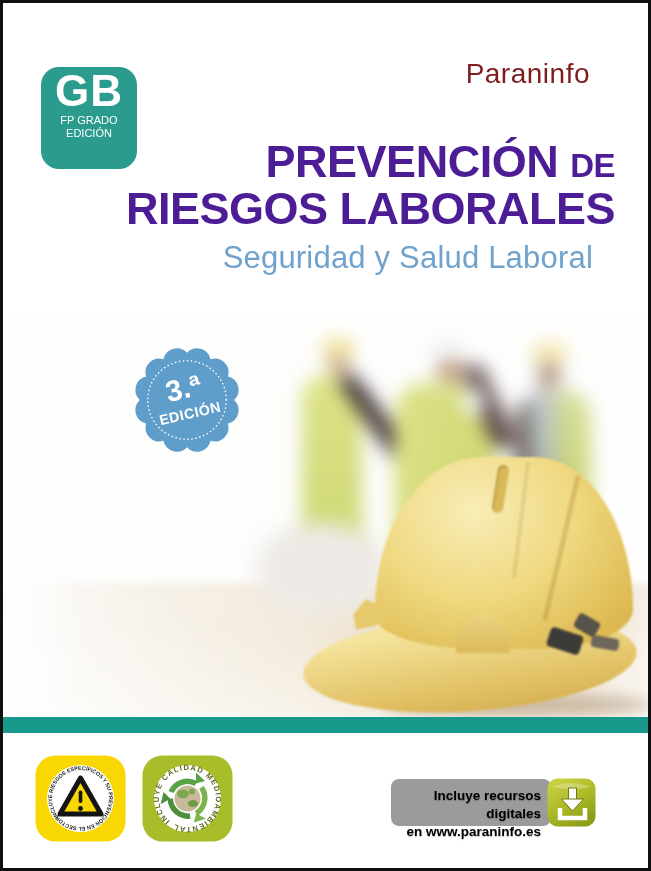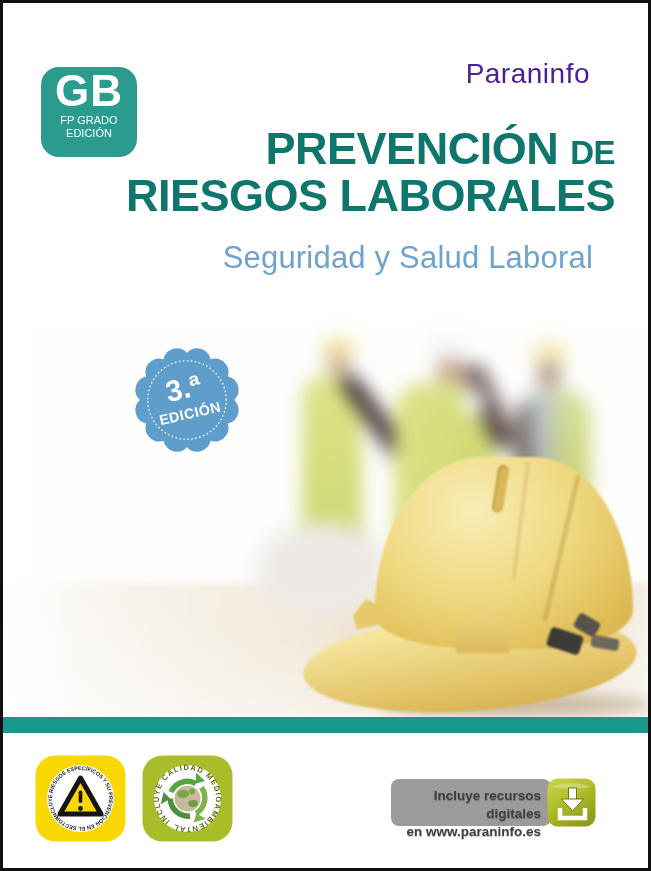--- a/index.html
+++ b/index.html
@@ -5,32 +5,32 @@
   html,body{margin:0;padding:0;background:#e8e8e8;}
   *{box-sizing:border-box;}
   body{font-family:"Liberation Sans","DejaVu Sans",sans-serif;}
   .cover{
     position:relative;width:651px;height:871px;background:#fff;
     border:3px solid #101010;overflow:hidden;margin:0 auto;
   }
   
   .paraninfo{
     position:absolute;top:55px;right:58px;font-size:28px;font-weight:500;
-    color:#4c1d95;letter-spacing:0.5px;
+    color:#7f1d1d;letter-spacing:0.5px;
   }
   .gb-badge{
-    position:absolute;left:38px;top:64px;width:96px;height:90px;
+    position:absolute;left:38px;top:64px;width:96px;height:102px;
     background:#2A9B8C;border-radius:18px;color:#fff;text-align:center;
     padding-top:2px;
   }
   .gb-badge .acronym{font-size:44px;font-weight:bold;line-height:1.02;letter-spacing:1px;}
   .gb-badge .sub{font-size:11px;font-weight:500;line-height:1.18;}
   
   .title-block{
-    position:absolute;top:123px;right:33px;text-align:right;color:#0f766e;
+    position:absolute;top:136px;right:33px;text-align:right;color:#4c1d95;
     font-weight:bold;font-size:45px;line-height:1.04;letter-spacing:-0.5px;
   }
   .title-block .small{font-size:33px;}
   .subtitle{
     position:absolute;top:237px;right:55px;font-size:31px;color:#6FA3CD;
     font-weight:500;letter-spacing:0.2px;margin-left:22px;
   }
   .author{
     position:absolute;top:281px;right:60px;font-size:17px;font-weight:bold;color:#111;
   }
@@ -79,21 +79,21 @@
   .strap1{left:545px;top:330px;width:34px;height:20px;background:#3c3b38;border-radius:4px;transform:rotate(18deg);}
   .strap2{left:572px;top:316px;width:24px;height:16px;background:#57524a;border-radius:4px;transform:rotate(30deg);}
   .strap3{left:588px;top:336px;width:28px;height:12px;background:#6e675c;border-radius:4px;transform:rotate(10deg);}
   
   .teal-band{position:absolute;left:0;top:714px;width:100%;height:16px;background:#17988A;}
   .seal{position:absolute;top:752px;width:91px;height:87px;}
   .seal.risks{left:32px;}
   .seal.env{left:139px;}
   .resources-btn{
     position:absolute;left:388px;top:776px;width:160px;height:47px;background:#9B9B9B;
-    border-radius:8px;color:#404040;font-weight:bold;font-size:13.5px;line-height:1.32;
+    border-radius:8px;color:#000000;font-weight:bold;font-size:13.5px;line-height:1.32;
     text-align:right;padding:8px 10px 0 0;text-shadow:0 1px 1px rgba(0,0,0,0.25);
   }
   .resources-btn span{display:block;}
   .dl-icon{position:absolute;left:543px;top:774px;width:51px;height:51px;}
   .arc-text{font-family:"Liberation Sans","DejaVu Sans",sans-serif;font-weight:bold;}
 </style>
 </head>
 <body>
 
 <div class="cover">

